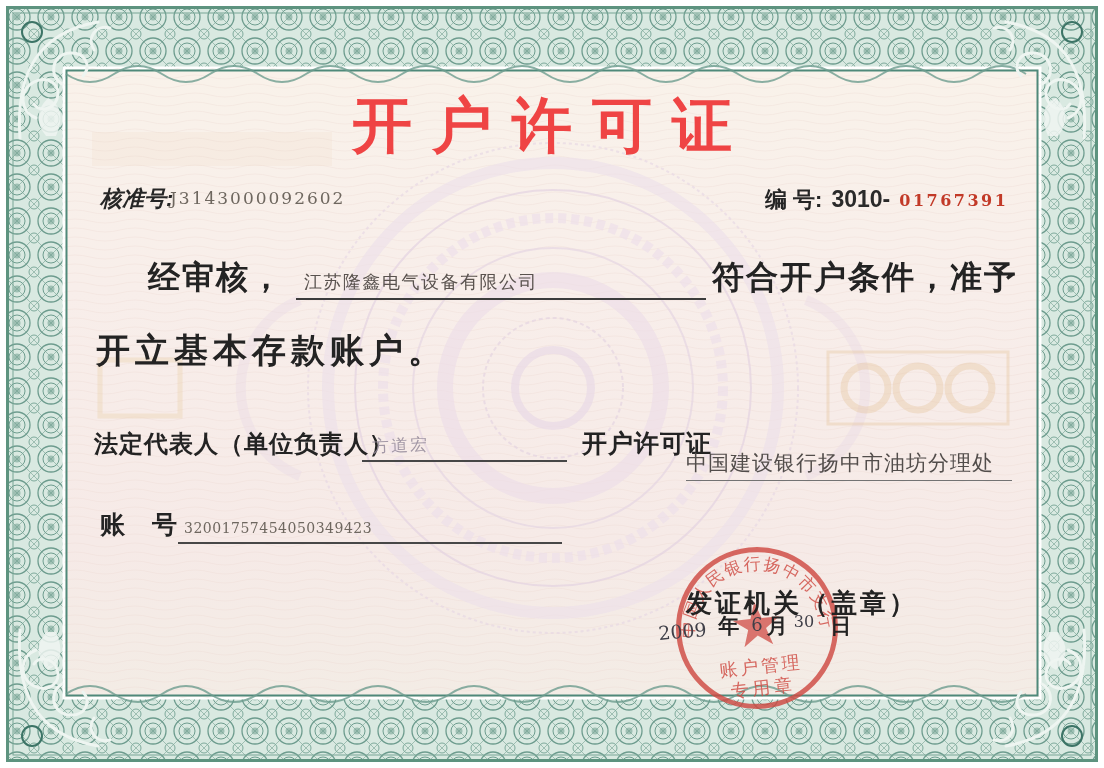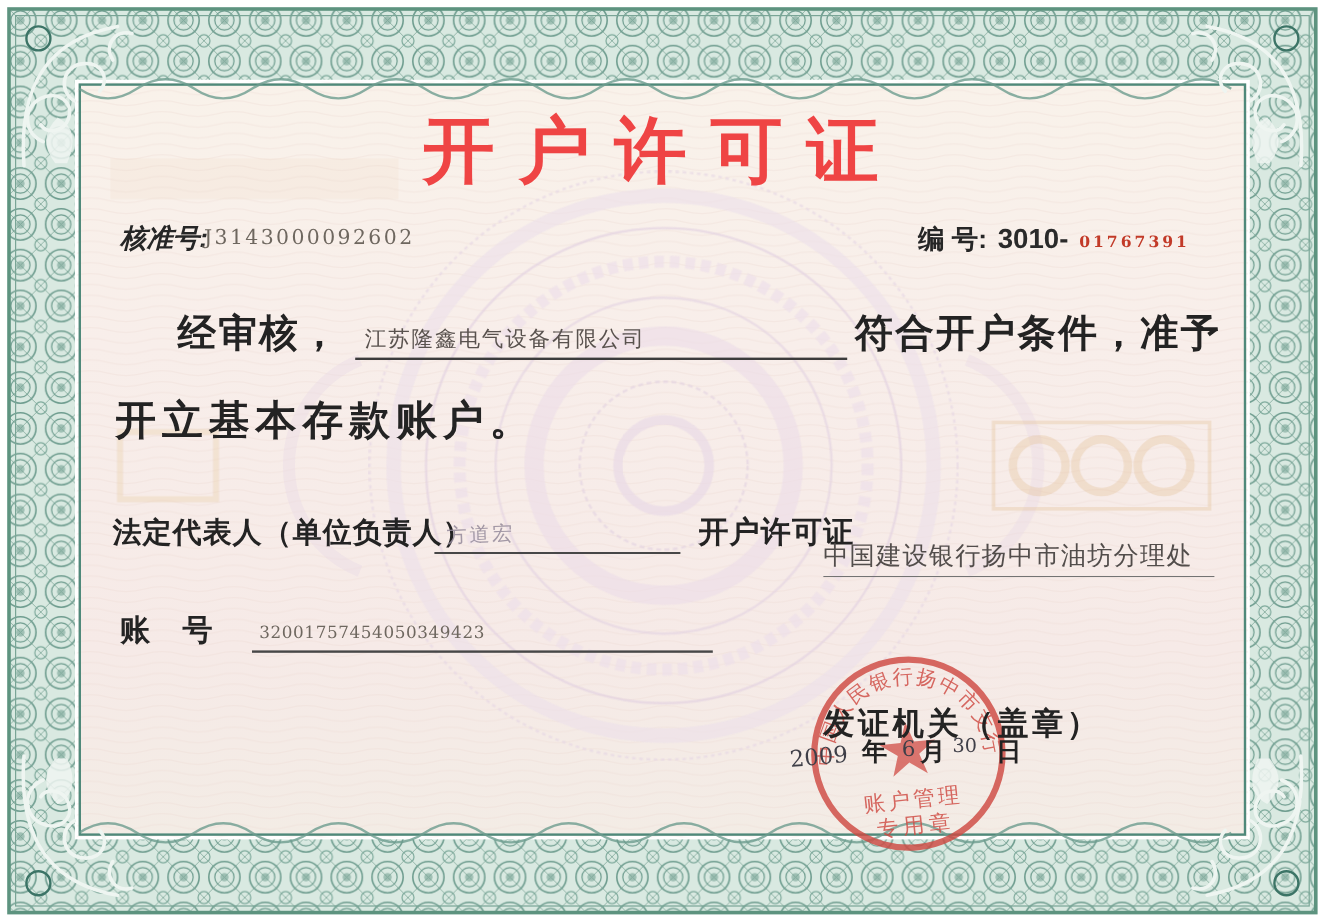--- a/index.html
+++ b/index.html
@@ -21,21 +21,21 @@
     font-family:"DejaVu Serif","Liberation Serif",serif;
     color:#6e675f;
   }
   #approval-row-label{left:100px;top:184px;font-style:italic;}
   #approval-value{left:170px;top:188px;font-size:17px;letter-spacing:2px;}
   #serial-row{left:753px;top:185px;display:flex;align-items:baseline;gap:9px;}
   #serial-label{font-size:22px;font-weight:600;color:#262626;margin-left:12px;}
   #serial-prefix{font-size:23px;font-weight:600;color:#2a2a2a;}
   #serial-number{
     font-family:"DejaVu Serif","Liberation Serif",serif;
-    font-size:13px;font-weight:bold;color:#c23a28;letter-spacing:2.5px;
+    font-size:16px;font-weight:bold;color:#c23a28;letter-spacing:2.5px;
     transform:translateY(-1px);
   }
   .big{font-size:32px;font-weight:bold;color:#232323;}
   #reviewed-label{left:148px;top:256px;letter-spacing:2px;}
   #company-line{
     left:296px;top:260px;width:410px;height:38px;
     border-bottom:2px solid #3c3c3c;
   }
   #company-name{
     position:absolute;left:8px;bottom:4px;
@@ -54,21 +54,21 @@
     transform:rotate(-2deg);
   }
   #bank-label{left:582px;top:427px;font-size:25px;}
   #bank-line{left:686px;top:426px;width:326px;height:34px;border-bottom:1px solid #737373;margin-top:20px;}
   #bank-value{
     position:absolute;left:0;bottom:3px;
     font-family:"DejaVu Serif","Liberation Serif",serif;
     font-size:21px;letter-spacing:1px;color:#524d4b;
   }
   #account-label{left:100px;top:508px;font-size:25px;}
-  #account-line{left:178px;top:506px;width:384px;height:36px;border-bottom:2px solid #474747;margin-left:32px;}
+  #account-line{left:178px;top:506px;width:384px;height:36px;border-bottom:2px solid #474747;}
   #account-value{
     position:absolute;left:6px;bottom:6px;
     font-family:"DejaVu Serif","Liberation Serif",serif;
     font-size:14px;letter-spacing:0.5px;color:#6e675f;
   }
   #authority-label{left:686px;top:586px;font-size:26px;font-weight:bold;letter-spacing:3px;z-index:4;}
   #date-row{left:658px;top:612px;z-index:4;display:flex;align-items:flex-end;}
   #date-row .unit{font-size:21px;font-weight:bold;color:#222;}
   #date-row .num{font-family:"DejaVu Serif","Liberation Serif",serif;color:#3f3f48;}
   #date-year{font-size:19px;transform:rotate(-5deg) translateY(2px);}

